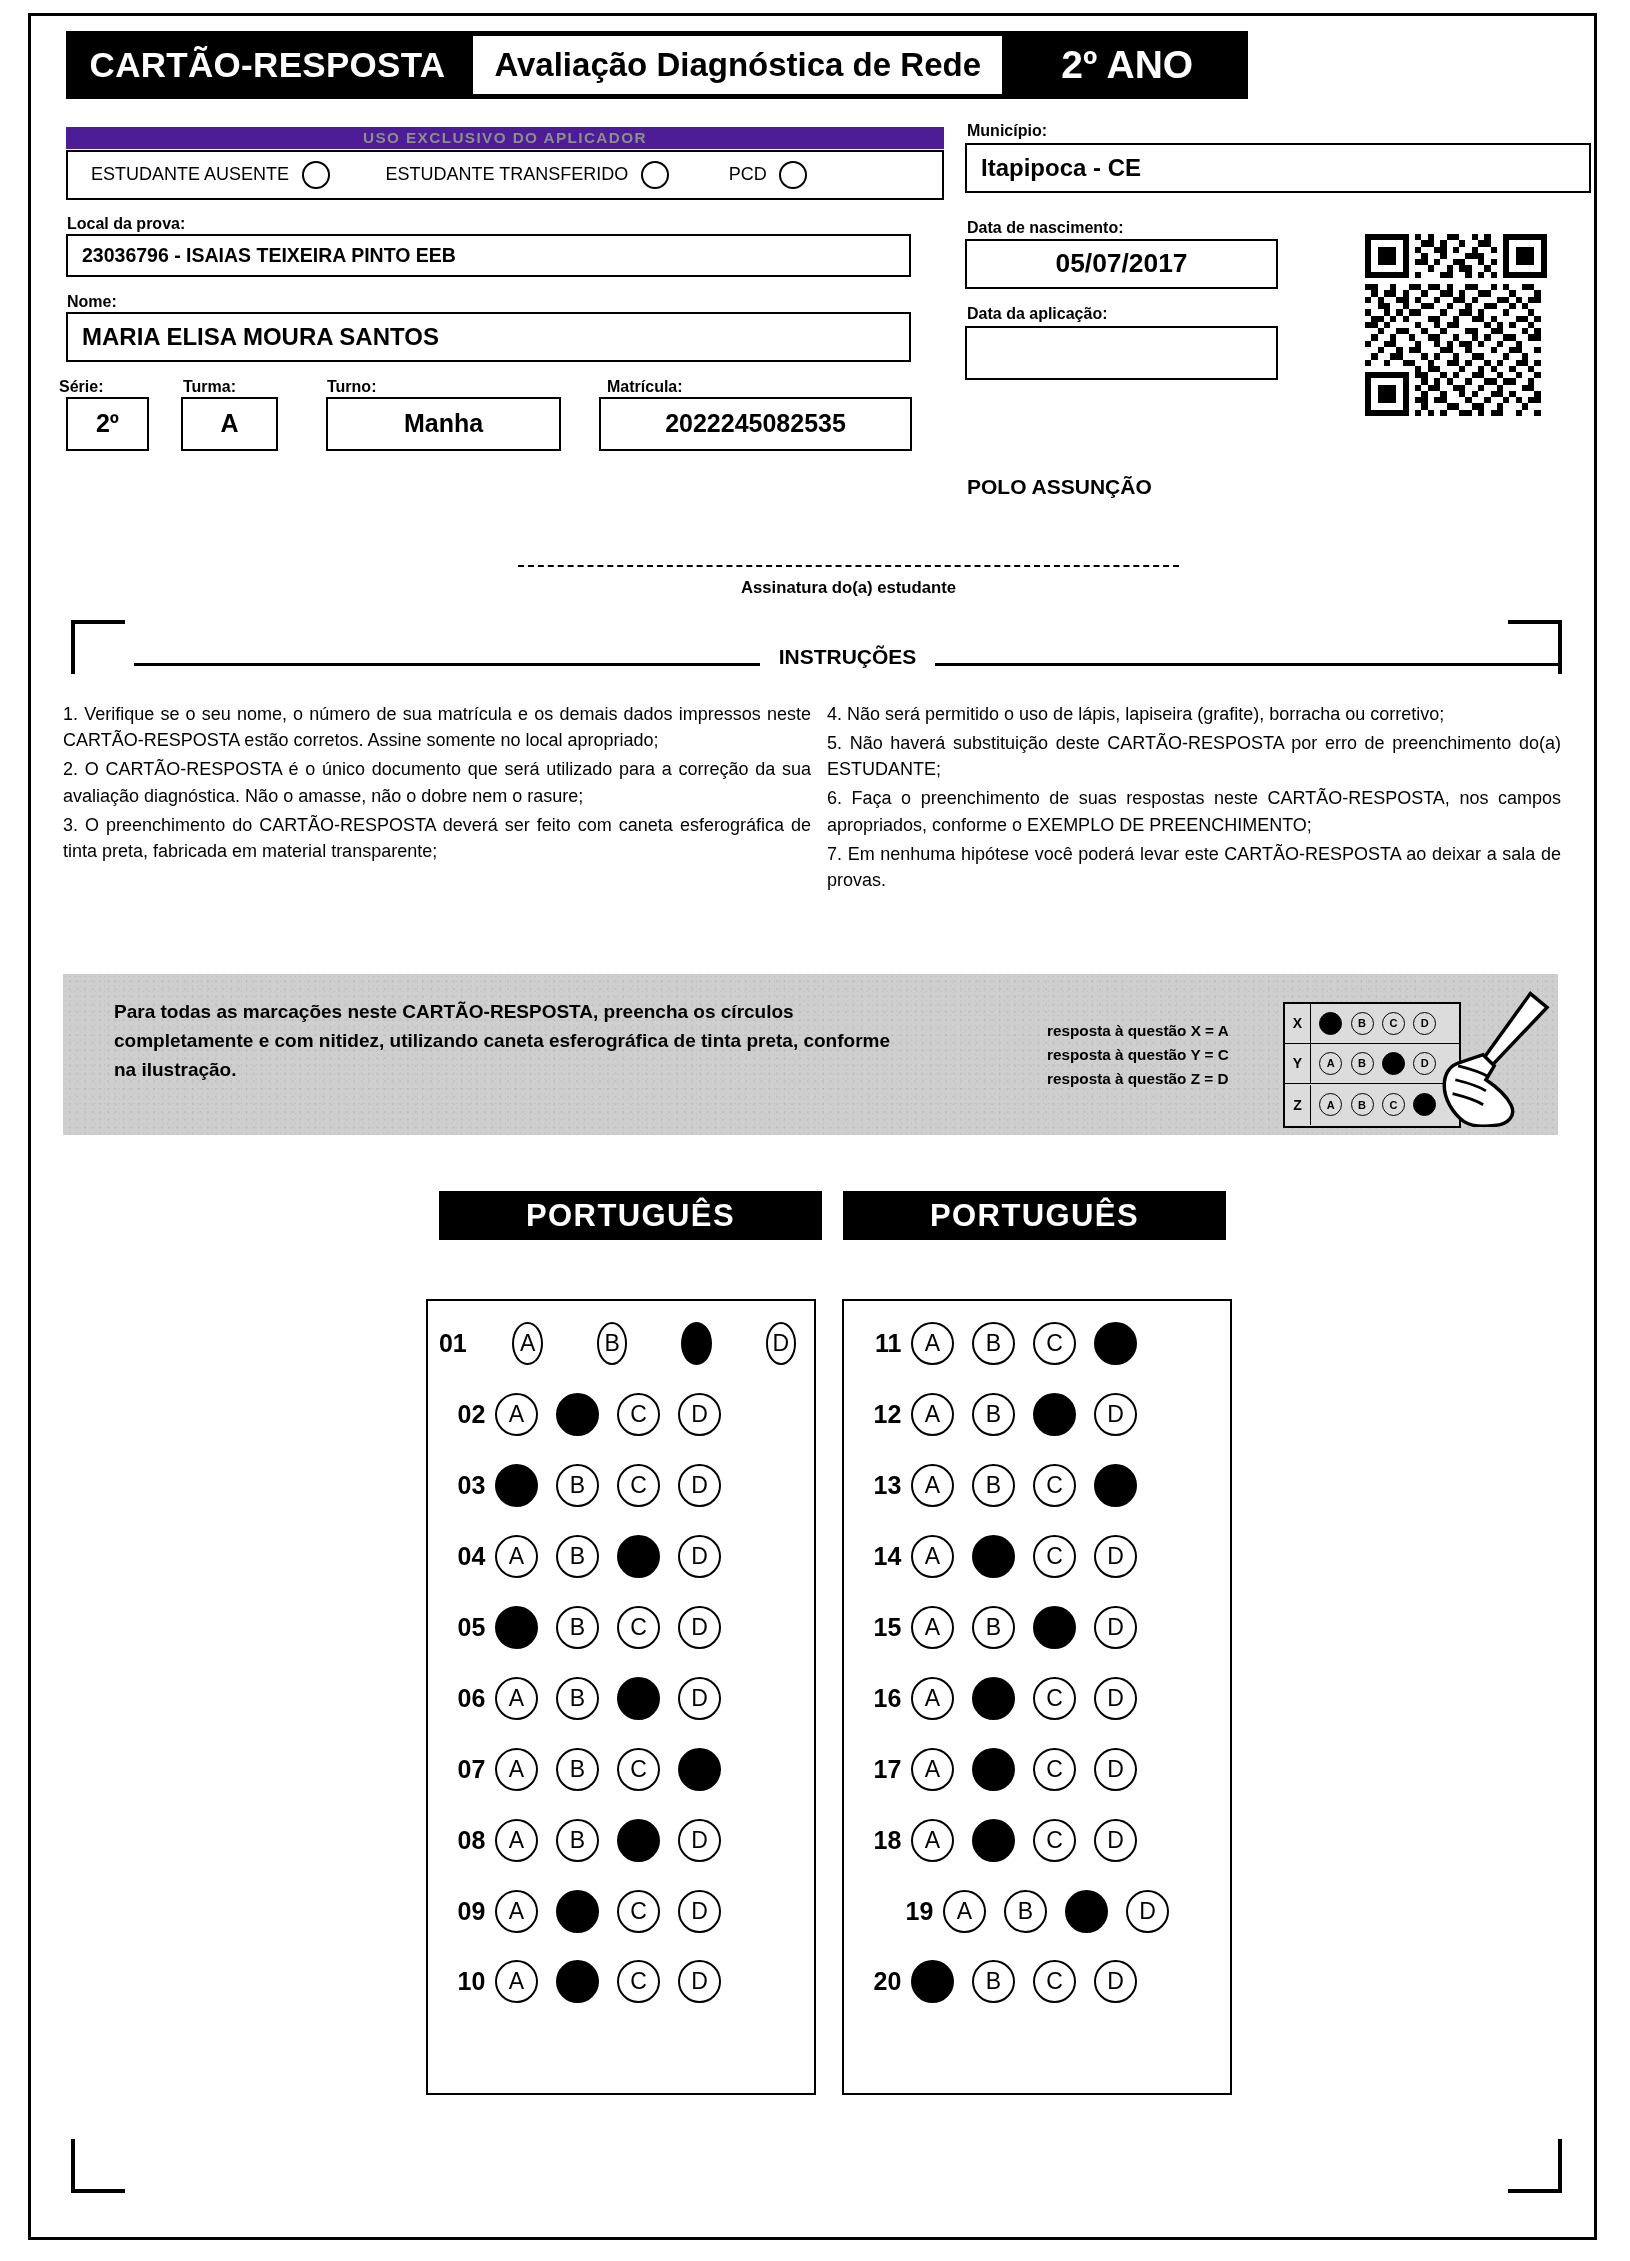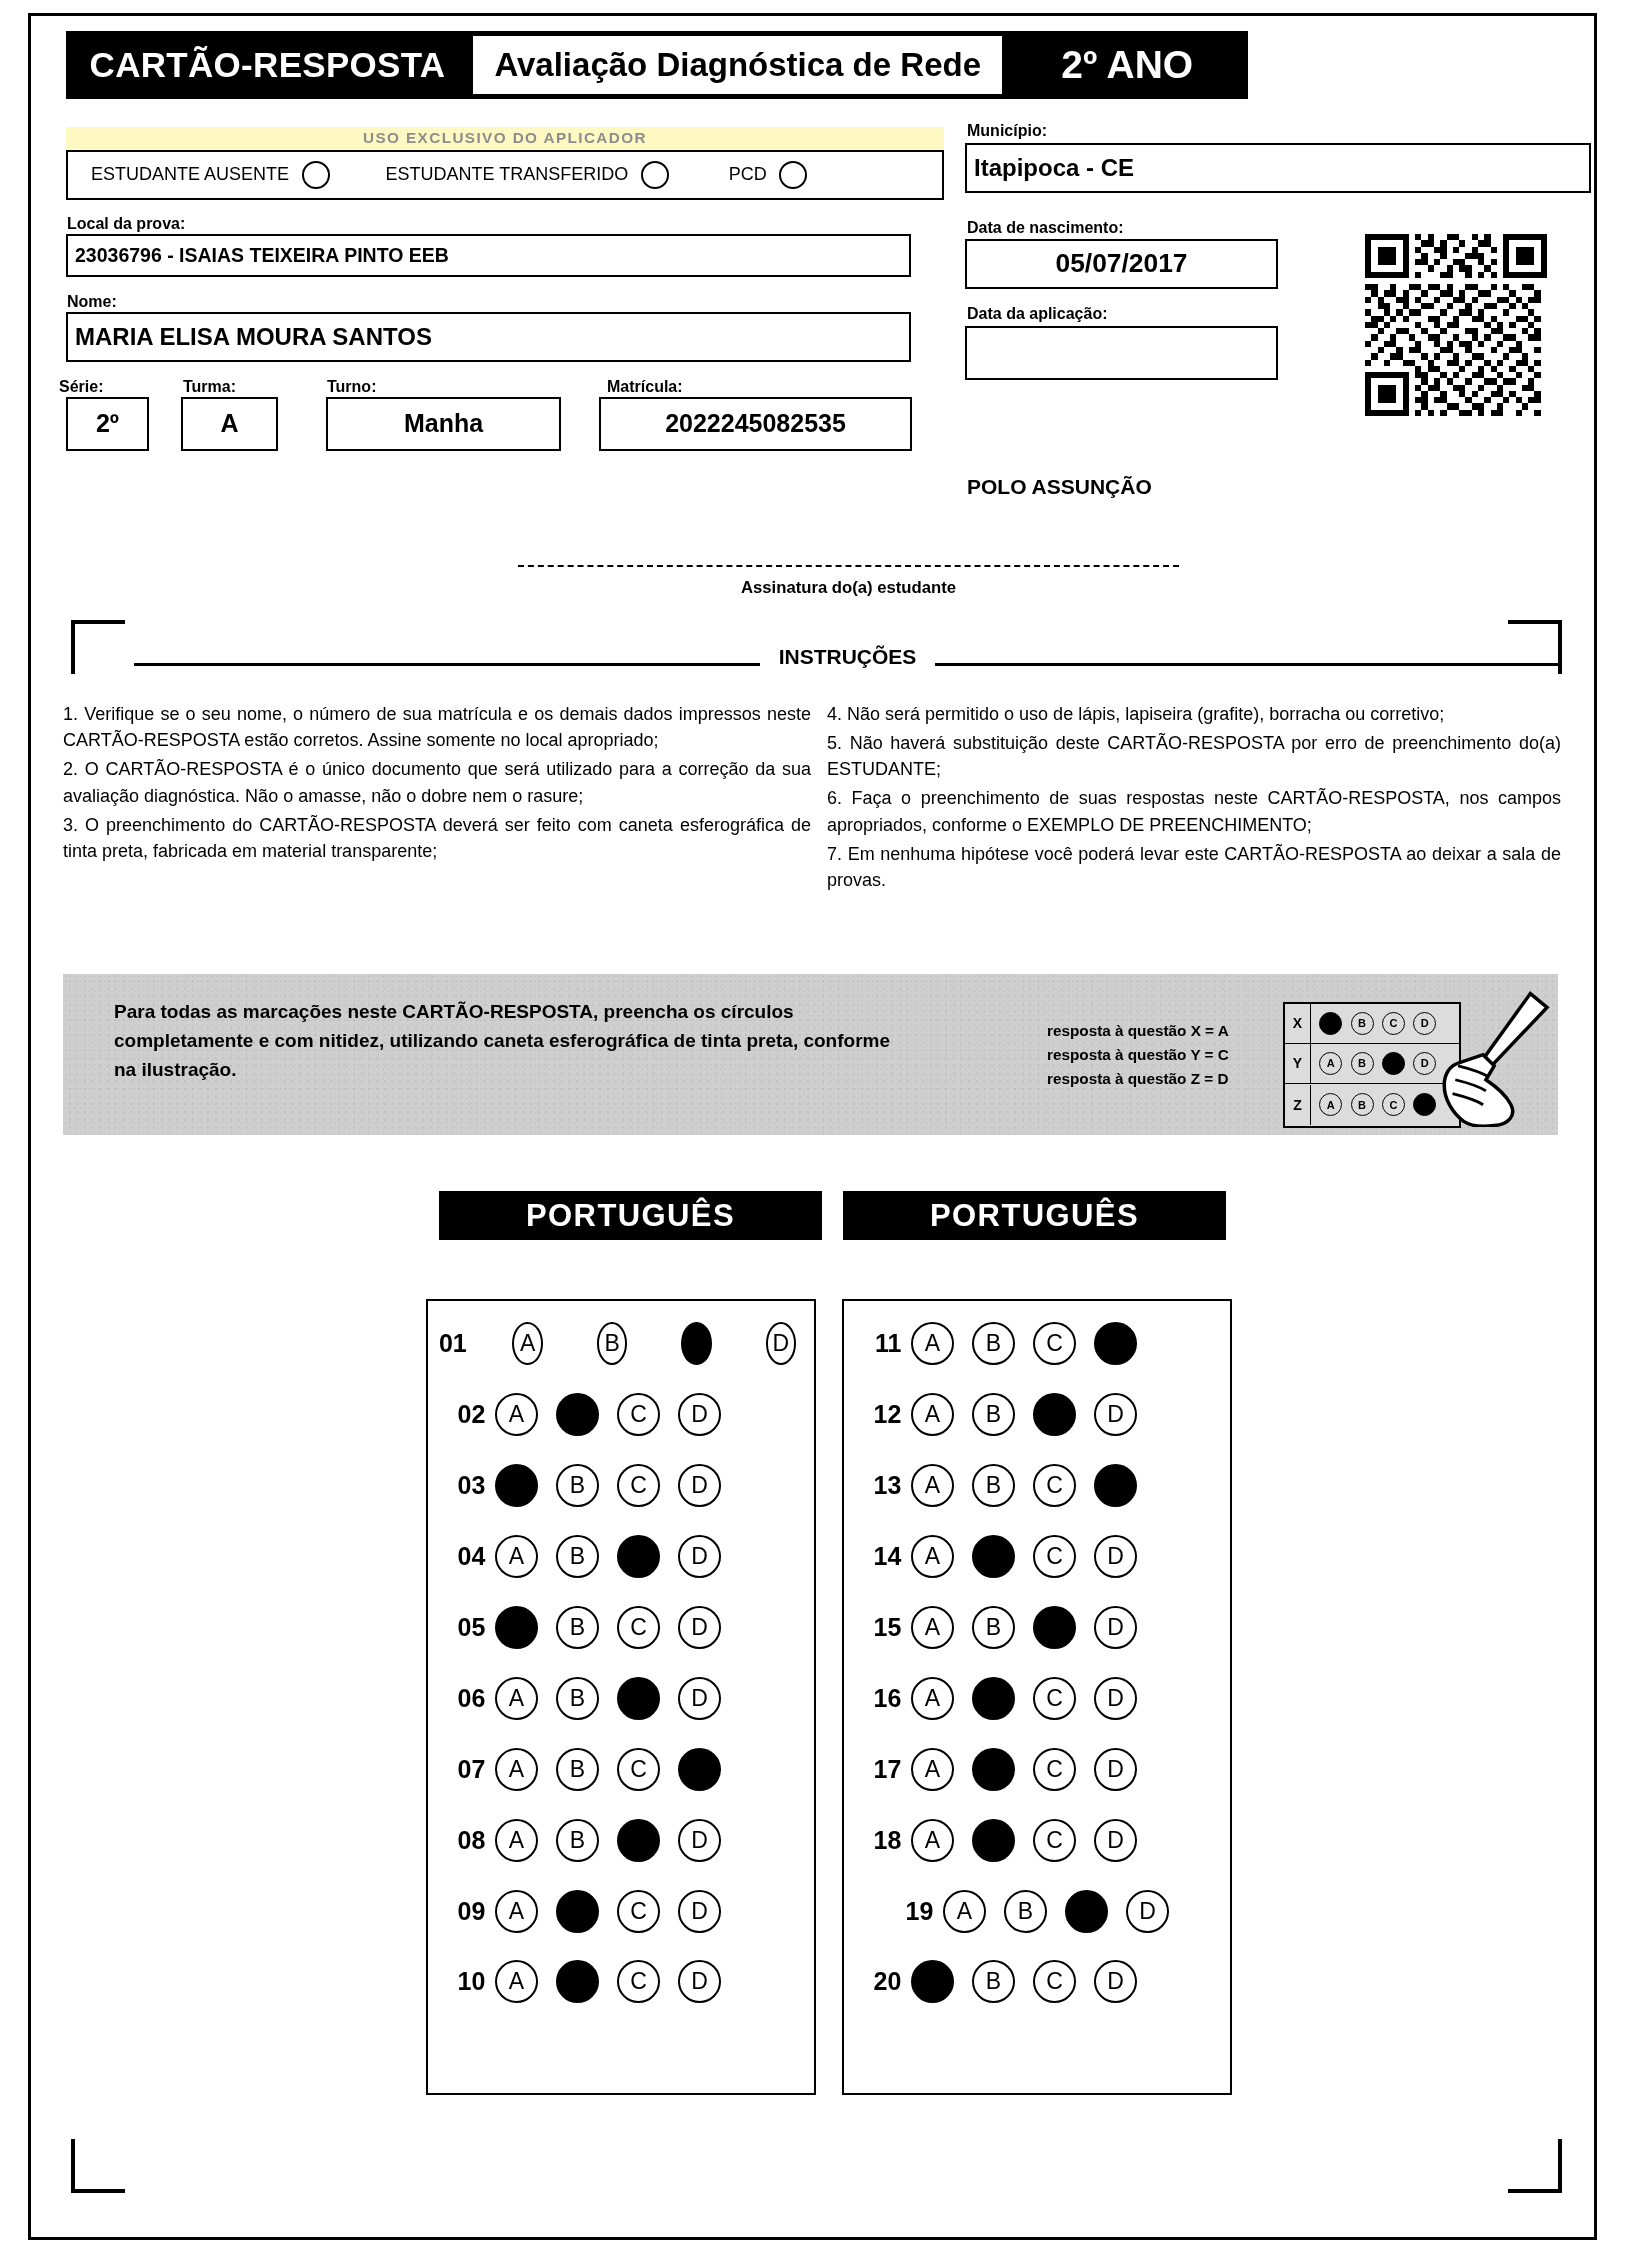--- a/index.html
+++ b/index.html
@@ -54,21 +54,21 @@
   }
   .h-year { flex: 1; font-size: 39px; }
 
   
   .applicator-band {
     position: absolute;
     left: 35px;
     top: 111px;
     width: 878px;
     height: 22px;
-    background: #fef9c3;
+    background: #4c1d95;
     color: #8d8d8d;
     font-size: 15.3px;
     letter-spacing: 1.4px;
     text-align: center;
     font-weight: bold;
     line-height: 22px;
   }
   .applicator-box {
     position: absolute;
     left: 35px;
@@ -95,21 +95,21 @@
     position: absolute;
     font-size: 16px;
     font-weight: bold;
   }
   .field-box {
     position: absolute;
     border: 2.1px solid #000;
     box-sizing: border-box;
     display: flex;
     align-items: center;
-    padding-left: 7px;
+    padding-left: 14px;
     font-weight: bold;
   }
 
   .lbl-local   { left: 36px;  top: 199px; }
   .box-local   { left: 35px;  top: 218px; width: 845px; height: 43px; font-size: 19.5px; }
 
   .lbl-nome    { left: 36px;  top: 277px; }
   .box-nome    { left: 35px;  top: 296px; width: 845px; height: 50px; font-size: 24px; }
 
   .lbl-serie   { left: 28px;  top: 362px; text-align: right; }

